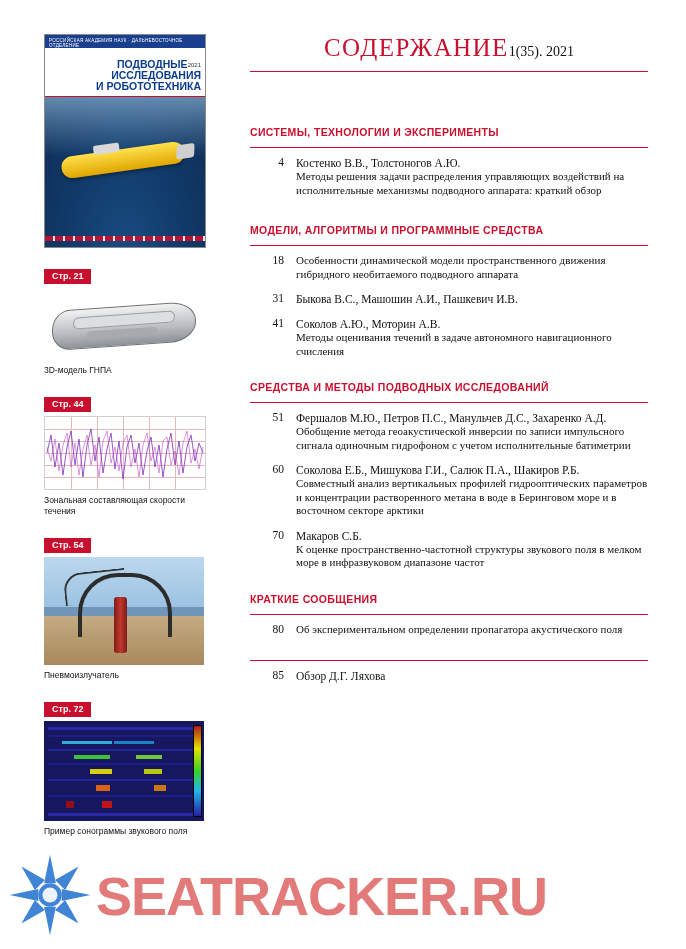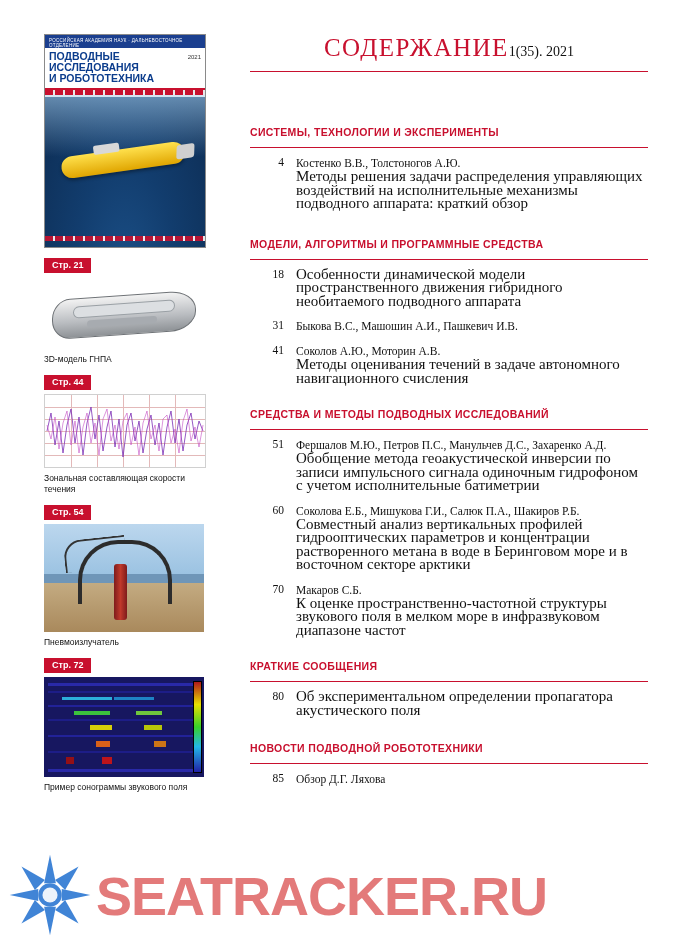--- a/index.html
+++ b/index.html
@@ -37,22 +37,23 @@
     background: #1b3f8f;
     color: #fff;
     font-size: 4.5px;
     letter-spacing: .3px;
     padding: 3px 4px 0 4px;
     box-sizing: border-box;
     font-family: "Liberation Sans", sans-serif;
   }
   .cover-title {
     background: #ffffff;
-    padding: 3px 4px 4px 4px;
+    padding: 11px 4px 4px 4px;
     border-bottom: 2px solid #c8102e;
+    text-align: right;
   }
   .cover-title .ru {
     color: #0b3c8c;
     font-weight: bold;
     font-size: 10.5px;
     line-height: 11px;
     font-family: "Liberation Sans", sans-serif;
   }
   .cover-title .issue {
     float: right;
@@ -130,21 +131,21 @@
     display: inline-block;
     background: #c8102e;
     color: #ffffff;
     font-family: "Liberation Sans", sans-serif;
     font-size: 9px;
     font-weight: bold;
     padding: 2px 8px 3px 8px;
     margin: 0 0 4px 0;
   }
 
-  .fig-block { margin-top: 6px; }
+  .fig-block { margin-top: 17px; }
   .fig-caption {
     font-family: "Liberation Sans", sans-serif;
     font-size: 8.5px;
     color: #111;
     line-height: 11px;
     margin-top: 5px;
     width: 165px;
   }
 
   
@@ -298,21 +299,21 @@
     font-size: 11.5px;
     color: #111;
   }
   .entry .body { flex: 1; }
   .entry .authors {
     font-size: 11.5px;
     color: #111;
     line-height: 14px;
   }
   .entry .title {
-    font-size: 15px;
+    font-size: 11px;
     color: #111;
     line-height: 13.5px;
   }
   .entry.compact { margin-bottom: 9px; }
 
   
   .watermark {
     position: absolute;
     left: 0; bottom: 6px;
     width: 592px;
@@ -505,21 +506,20 @@
   <div class="rule thin"></div>
   <div style="height:8px"></div>
   <div class="entry">
     <div class="pg">80</div>
     <div class="body">
       <div class="title">Об экспериментальном определении пропагатора акустического поля</div>
     </div>
   </div>
   <div style="height:4px"></div>
 
-  <div class="section-head">НОВОСТИ ПОДВОДНОЙ РОБОТОТЕХНИКИ</div>
   <div class="rule thin"></div>
   <div style="height:8px"></div>
   <div class="entry compact">
     <div class="pg">85</div>
     <div class="body">
       <div class="authors">Обзор Д.Г. Ляхова</div>
     </div>
   </div>
 </div>
 

